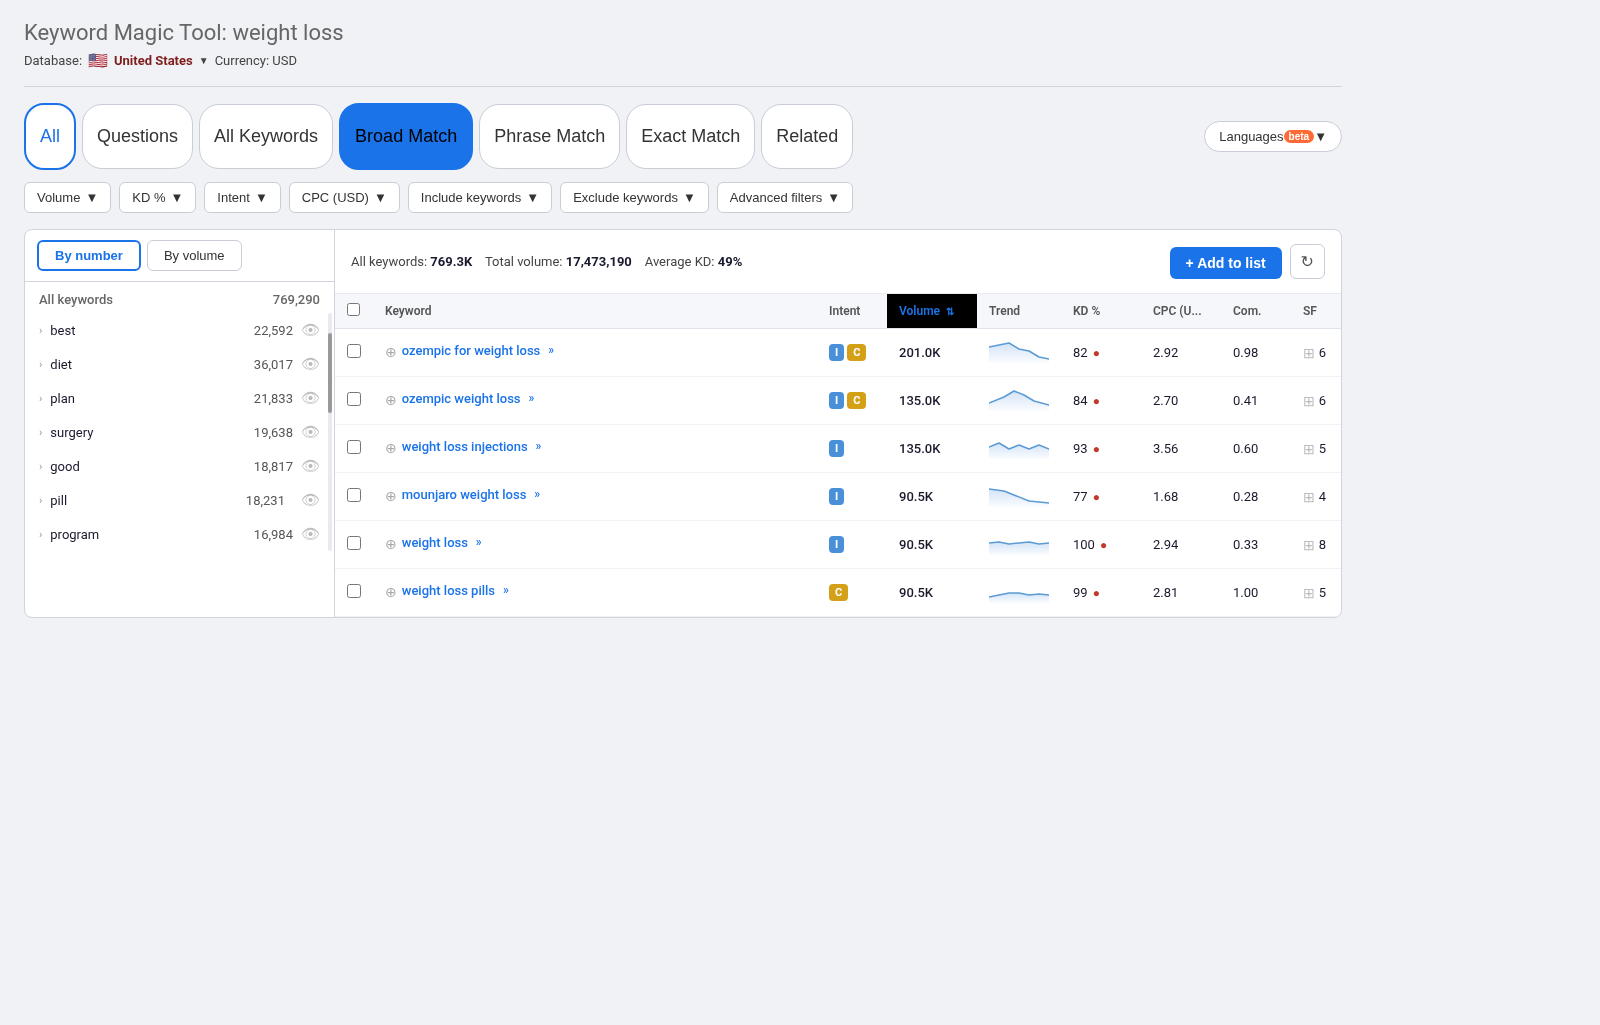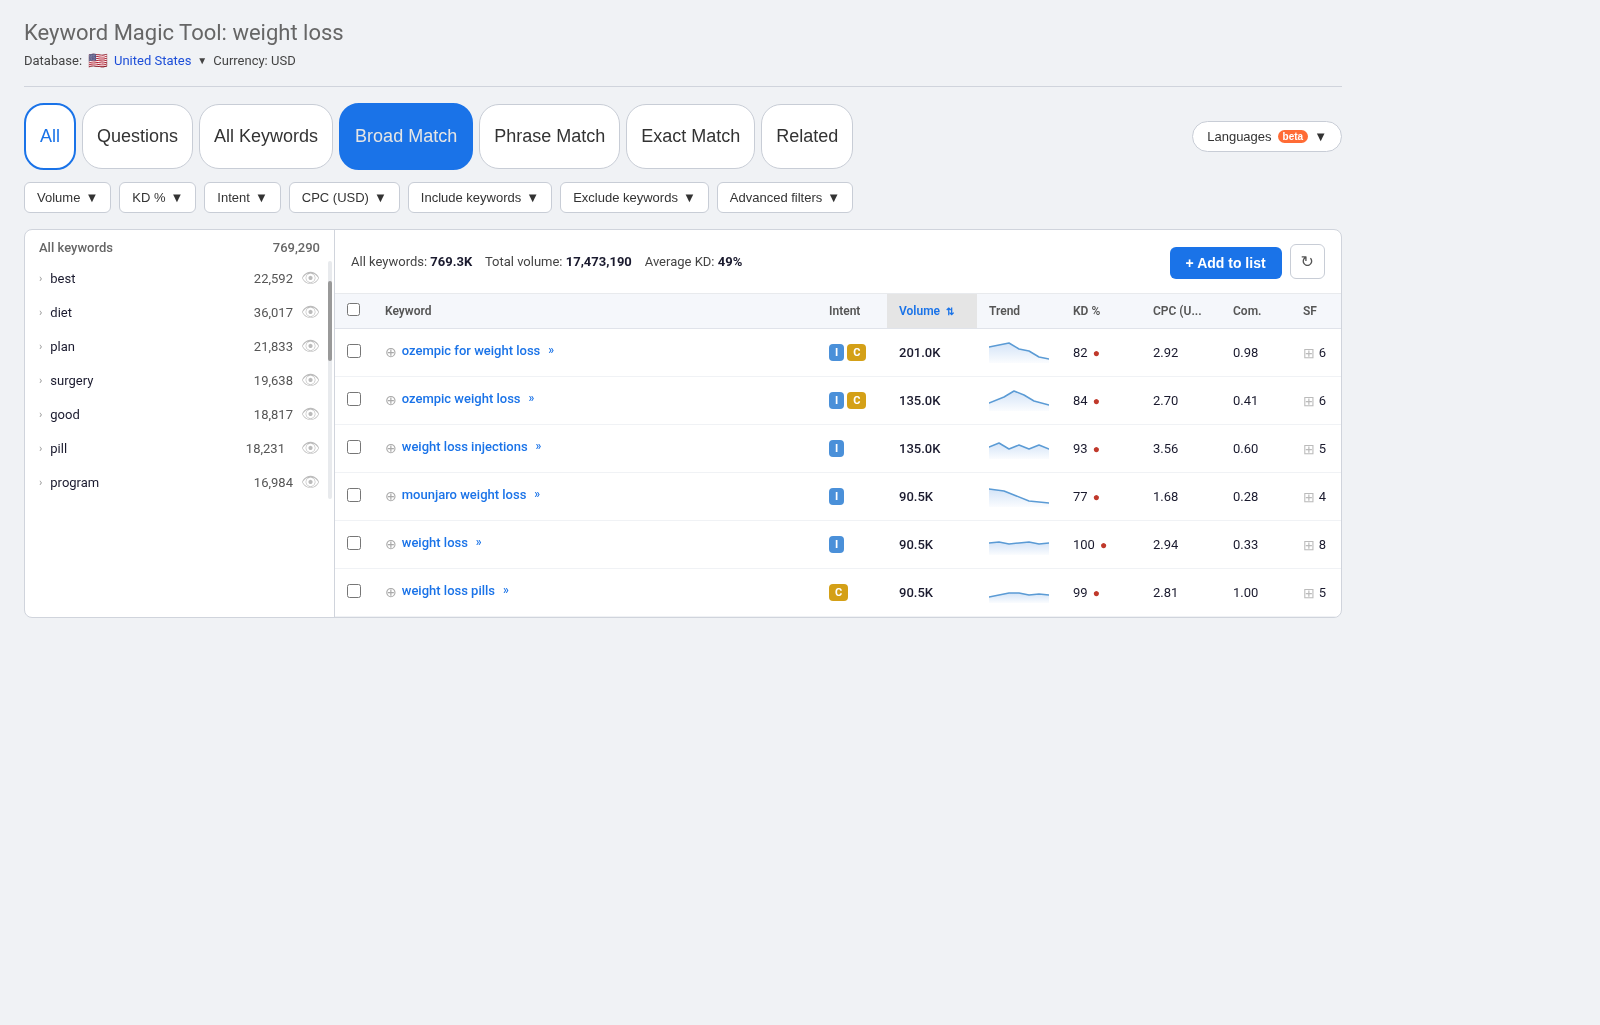--- a/index.html
+++ b/index.html
@@ -30,23 +30,23 @@
     }
     .subtitle {
       font-size: 13px;
       color: #444;
       display: flex;
       align-items: center;
       gap: 6px;
     }
     .flag { font-size: 16px; }
     .db-link {
-      color: #1d4ed8;
+      color: #7f1d1d;
       text-decoration: none;
-      font-weight: 400;
+      font-weight: 700;
       display: flex;
       align-items: center;
       gap: 3px;
     }
     .chevron-down { font-size: 10px; }
     .divider-h {
       border: none;
       border-top: 1px solid #d0d4dc;
       margin: 16px 0;
     }
@@ -68,34 +68,33 @@
       font-weight: 500;
     }
     .tab-btn.active {
       background: #fff;
       border: 2px solid #1a73e8;
       color: #1a73e8;
     }
     .tab-btn.selected {
       background: #1a73e8;
       border: 2px solid #1a73e8;
-      color: #e5e5e5;
+      color: #000000;
     }
     .lang-btn {
       padding: 7px 14px;
       border: 1px solid #c8cdd6;
       border-radius: 20px;
       background: #fff;
       color: #333;
       cursor: pointer;
       font-size: 13px;
       font-weight: 500;
       display: flex;
       align-items: center;
-      gap: 6px;
       margin-left: auto;
     }
     .beta-badge {
       background: #ff6b35;
       color: #fff;
       font-size: 10px;
       font-weight: 700;
       padding: 1px 5px;
       border-radius: 8px;
     }
@@ -250,21 +249,21 @@
     th {
       padding: 9px 12px;
       text-align: left;
       font-weight: 600;
       color: #555;
       border-bottom: 1px solid #e0e3ea;
       font-size: 12px;
       white-space: nowrap;
     }
     th.sorted {
-      background: #e5e5e5;
+      background: #000000;
       color: #1a73e8;
     }
     td {
       padding: 10px 12px;
       border-bottom: 1px solid #f0f2f5;
       vertical-align: middle;
     }
     .keyword-link {
       color: #1a73e8;
       text-decoration: none;
@@ -380,20 +379,24 @@
     </button>
     <button class="filter-btn">
       <span>Advanced filters</span>
       <span>▼</span>
     </button>
   </div>
 
   <div class="main-content">
 
     <div class="sidebar">
+      <div class="sidebar-toggle">
+        <button class="toggle-btn active">By number</button>
+        <button class="toggle-btn">By volume</button>
+      </div>
       <div class="sidebar-header-row">
         <span>All keywords</span>
         <span>769,290</span>
       </div>
       <div class="sidebar-list">
 
         <div id="sidebar-items-container">
             <div class="sidebar-item">
     <div class="sidebar-item-left">
       <span class="chevron-right">›</span>

